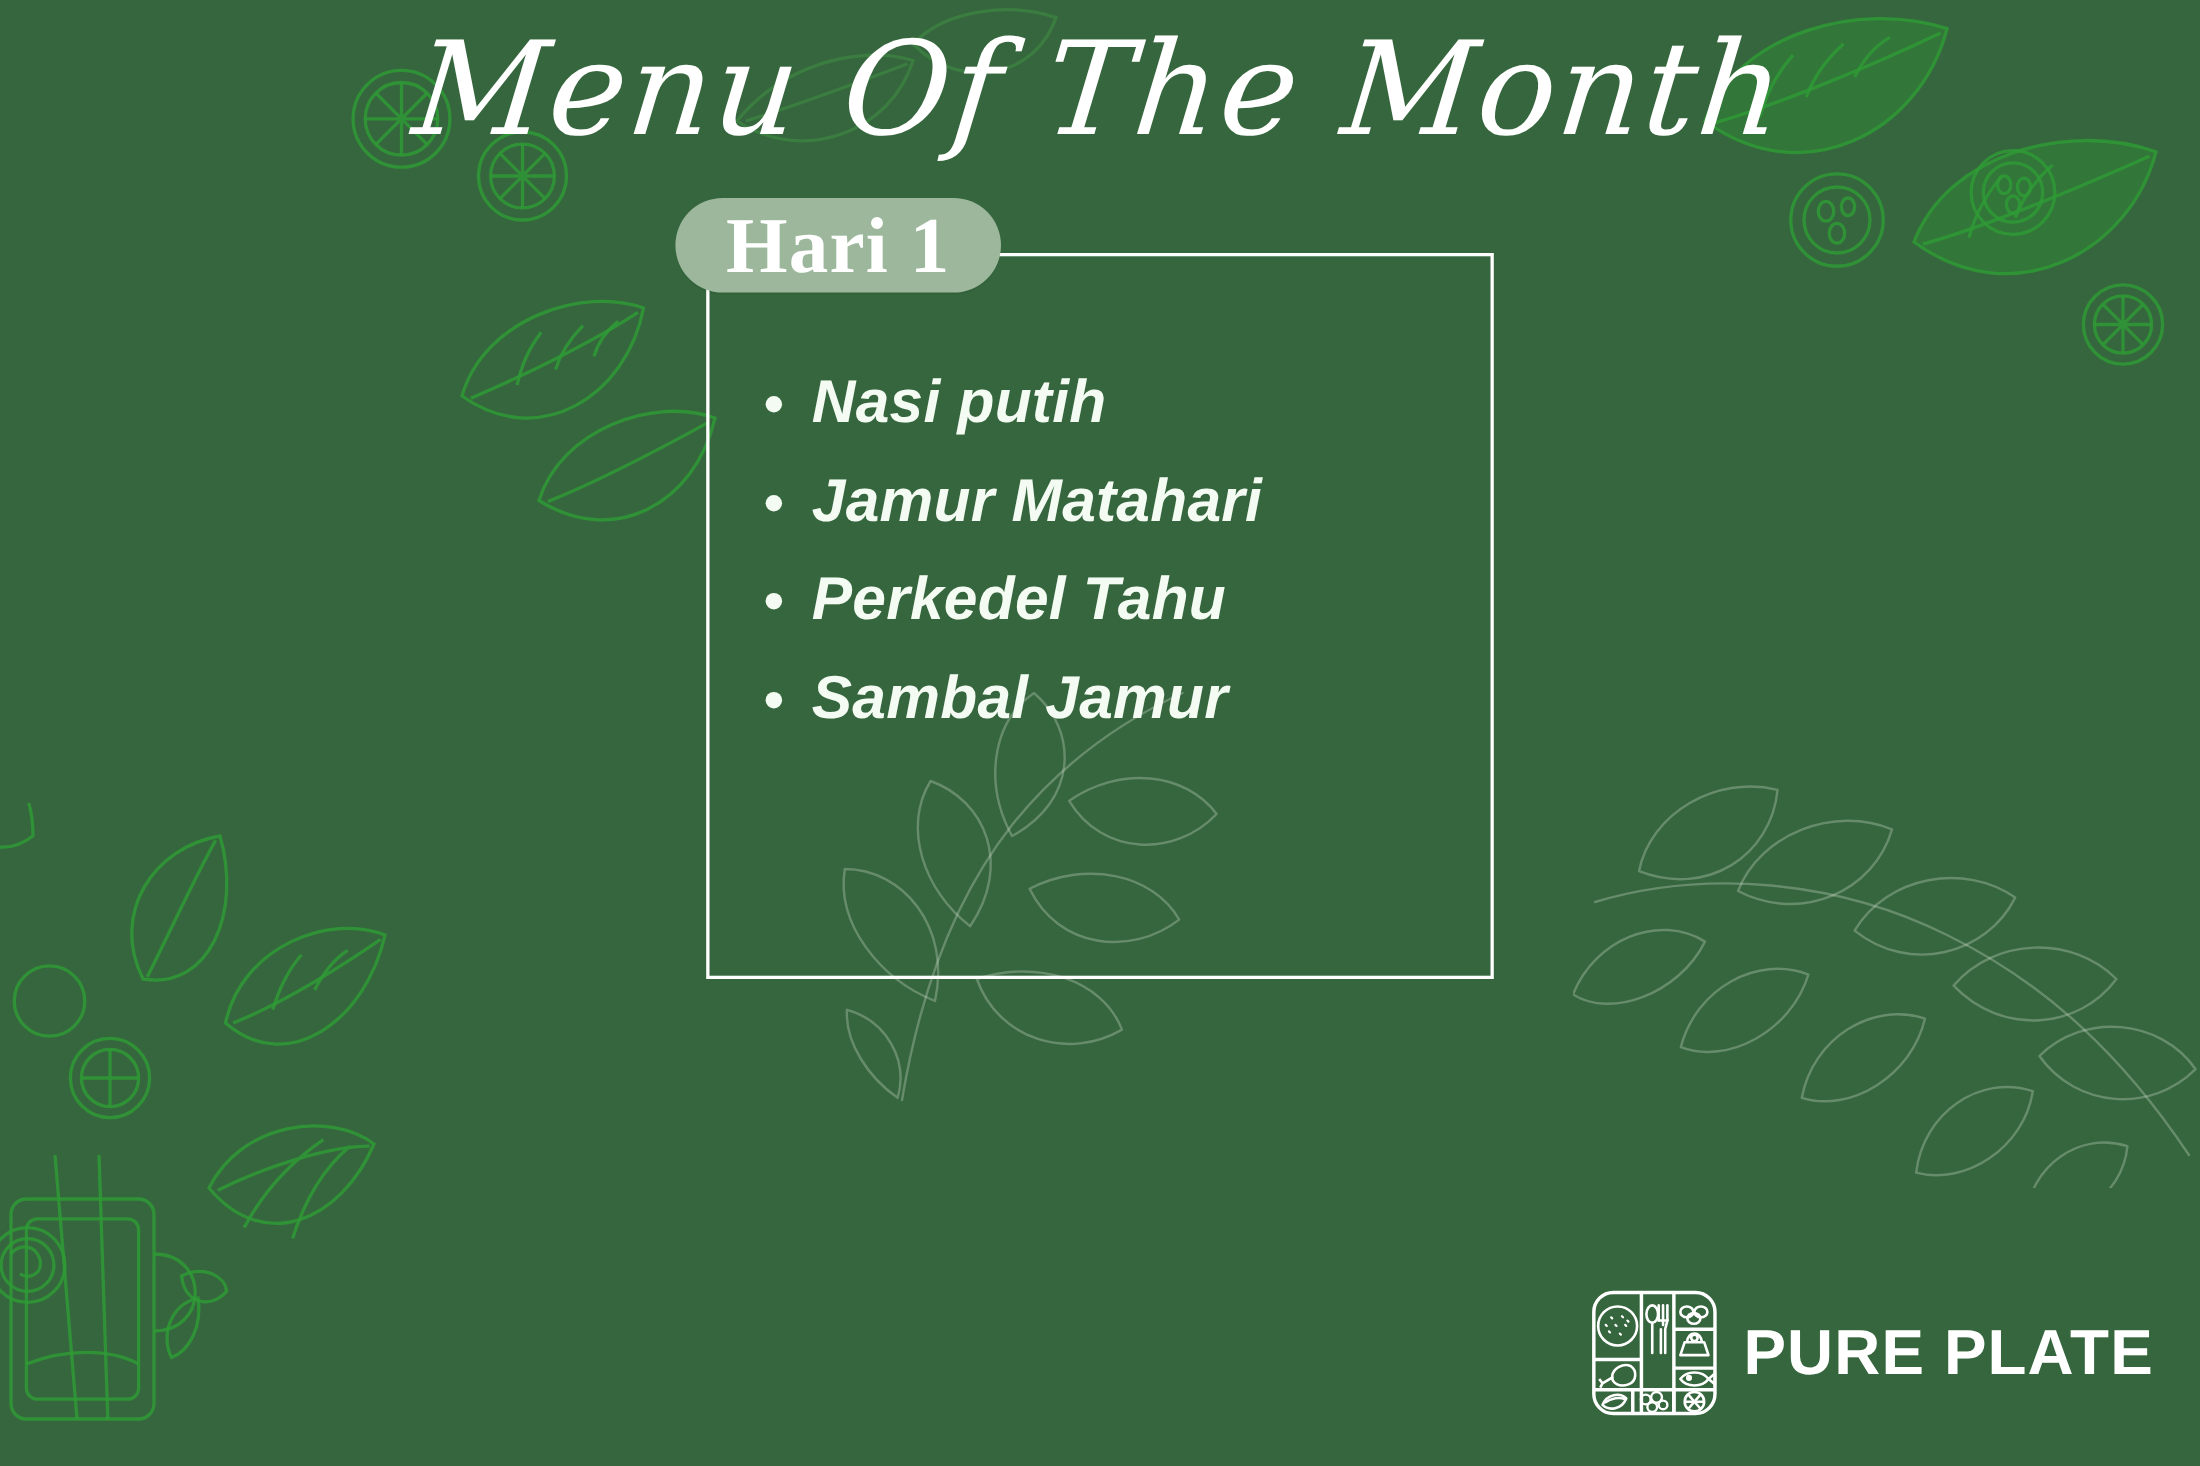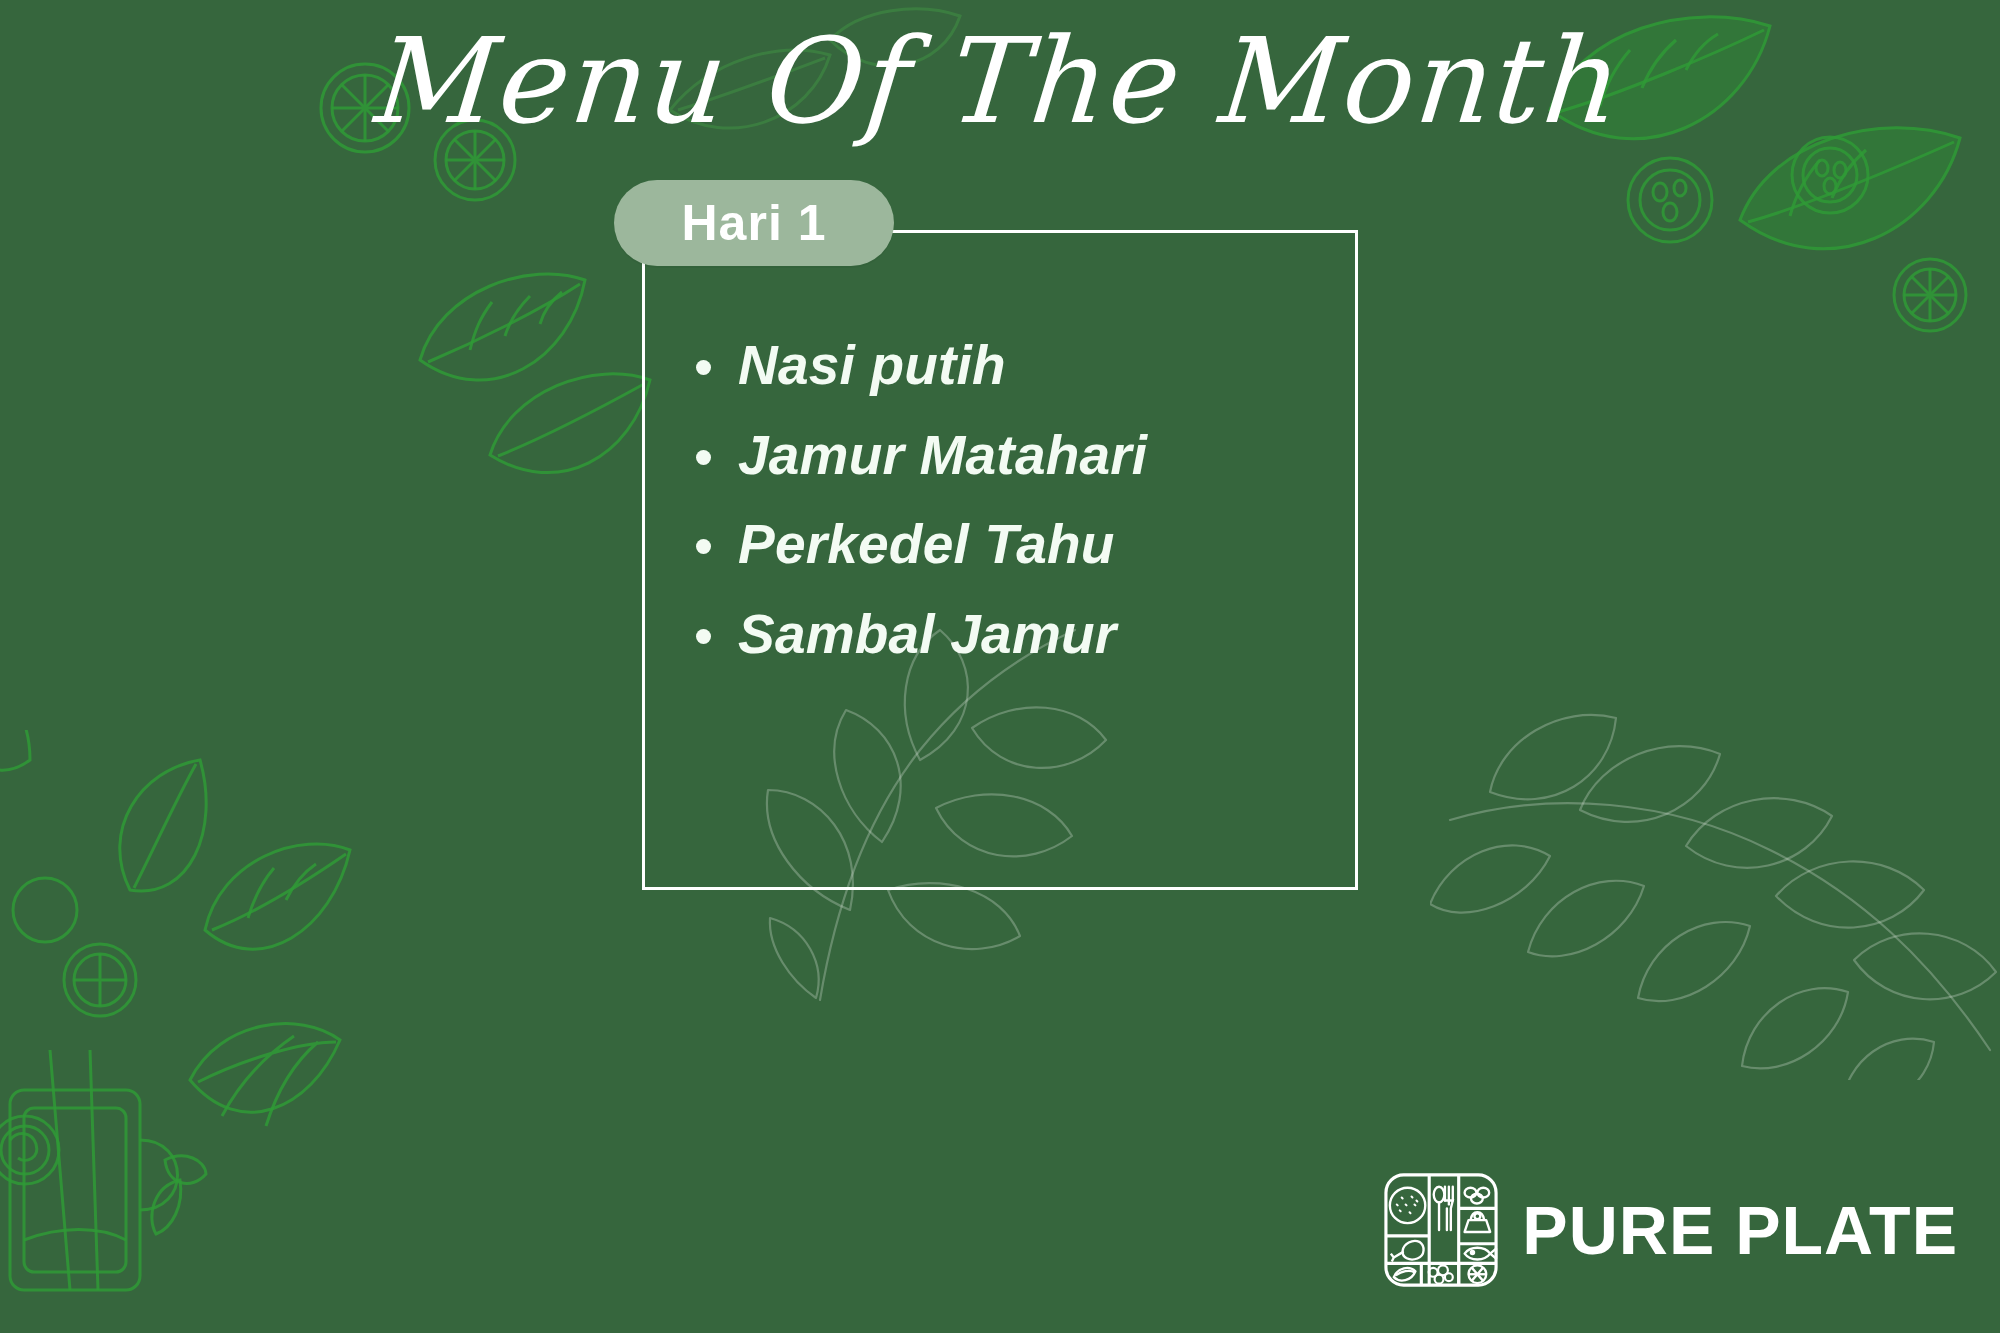--- a/index.html
+++ b/index.html
@@ -101,23 +101,23 @@
     left:-28px;
     height:86px;
     min-width:280px;
     padding:0 46px;
     display:flex;
     align-items:center;
     justify-content:center;
     background:#9cb79c;
     border-radius:46px;
     color:#ffffff;
-    font-family:Liberation Sans, sans-serif;
+    font-family:Liberation Serif, serif;
     font-weight:700;
-    font-size:50px;
+    font-size:72px;
     letter-spacing:1px;
     z-index:5;
     box-shadow:0 2px 0 rgba(0,0,0,.04);
   }
 
   .dish-list{
     position:absolute;
     top:100px;
     left:0;
     width:100%;
@@ -170,21 +170,21 @@
   }
   .logo-words{
     display:flex;
     flex-direction:column;
     align-items:stretch;
     color:#ffffff;
   }
   .logo-main{
     font-family:"Liberation Sans", sans-serif;
     font-weight:700;
-    font-size:68px;
+    font-size:58px;
     line-height:.95;
     letter-spacing:1px;
     color:#ffffff;
     white-space:nowrap;
   }
   .logo-sub{
     font-family:"Liberation Sans", sans-serif;
     font-weight:700;
     font-size:35px;
     line-height:1.25;

